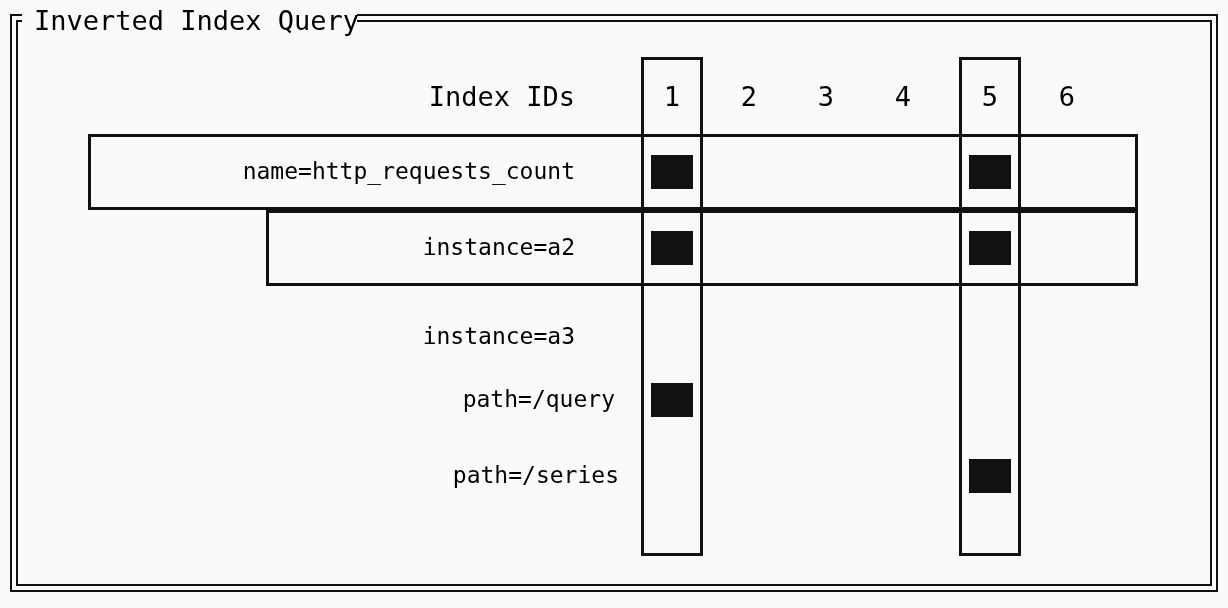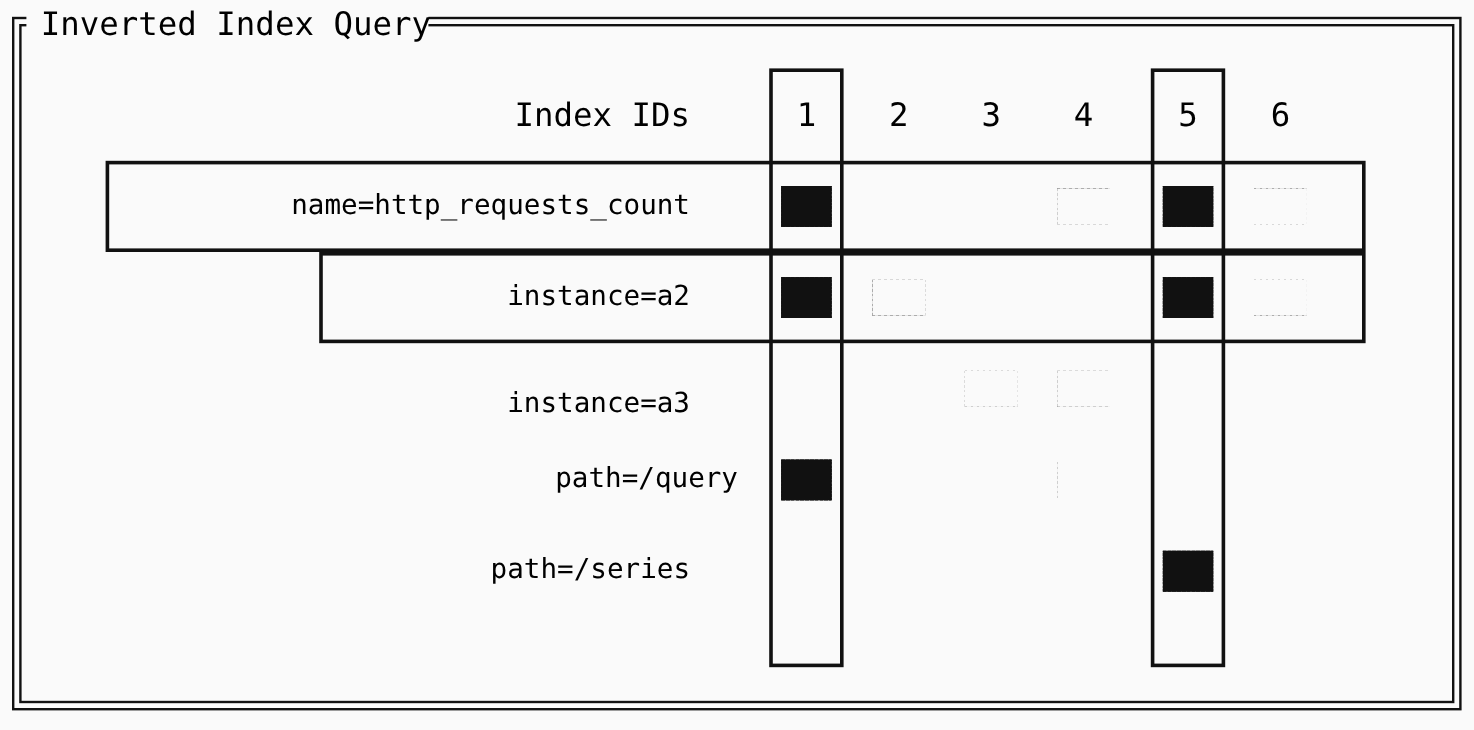--- a/index.html
+++ b/index.html
@@ -108,17 +108,17 @@
       <div class="mark dense" style="left: 651px; top: 231px; width: 42px; height: 34px;"></div>
       <div class="mark sparse" style="left: 727px; top: 233px; width: 44px; height: 30px;"></div>
       <div class="mark dense" style="left: 969px; top: 231px; width: 42px; height: 34px;"></div>
       <div class="mark sparse" style="left: 1045px; top: 233px; width: 44px; height: 30px;"></div>
       <div class="row-label" style="left: 0px; width: 575px; top: 308px; margin-top: 13px;">instance=a3</div>
       <div class="mark sparse" style="left: 804px; top: 309px; width: 44px; height: 30px;"></div>
       <div class="mark sparse" style="left: 881px; top: 309px; width: 44px; height: 30px;"></div>
       <div class="row-label" style="left: 0px; width: 575px; top: 384px; margin-left: 40px;">path=/query</div>
       <div class="mark dense" style="left: 651px; top: 383px; width: 42px; height: 34px;"></div>
       <div class="mark sparse" style="left: 881px; top: 385px; width: 44px; height: 30px;"></div>
-      <div class="row-label" style="left: 0px; width: 575px; top: 460px;">path=/series</div>
+      <div class="row-label" style="left: 0px; width: 575px; top: 460px; padding-left: 44px;">path=/series</div>
       <div class="mark dense" style="left: 969px; top: 459px; width: 42px; height: 34px;"></div>
     </div>
 
 </div>
 
 </body></html>

